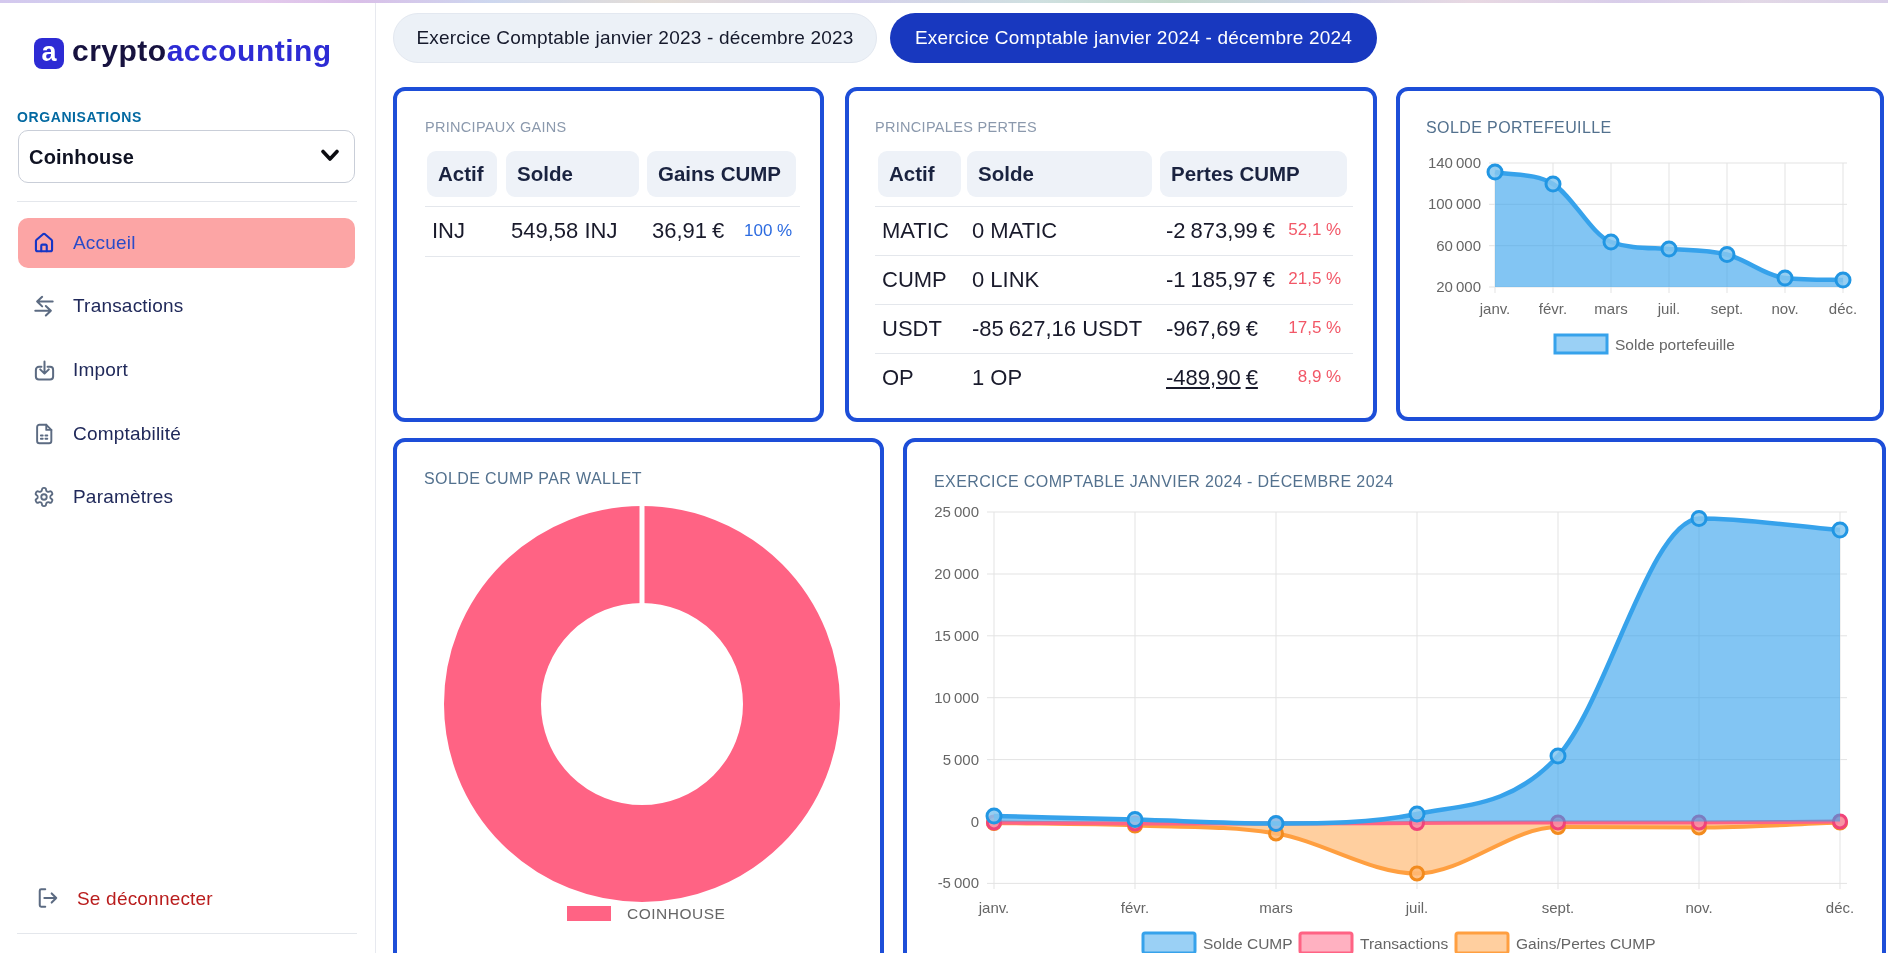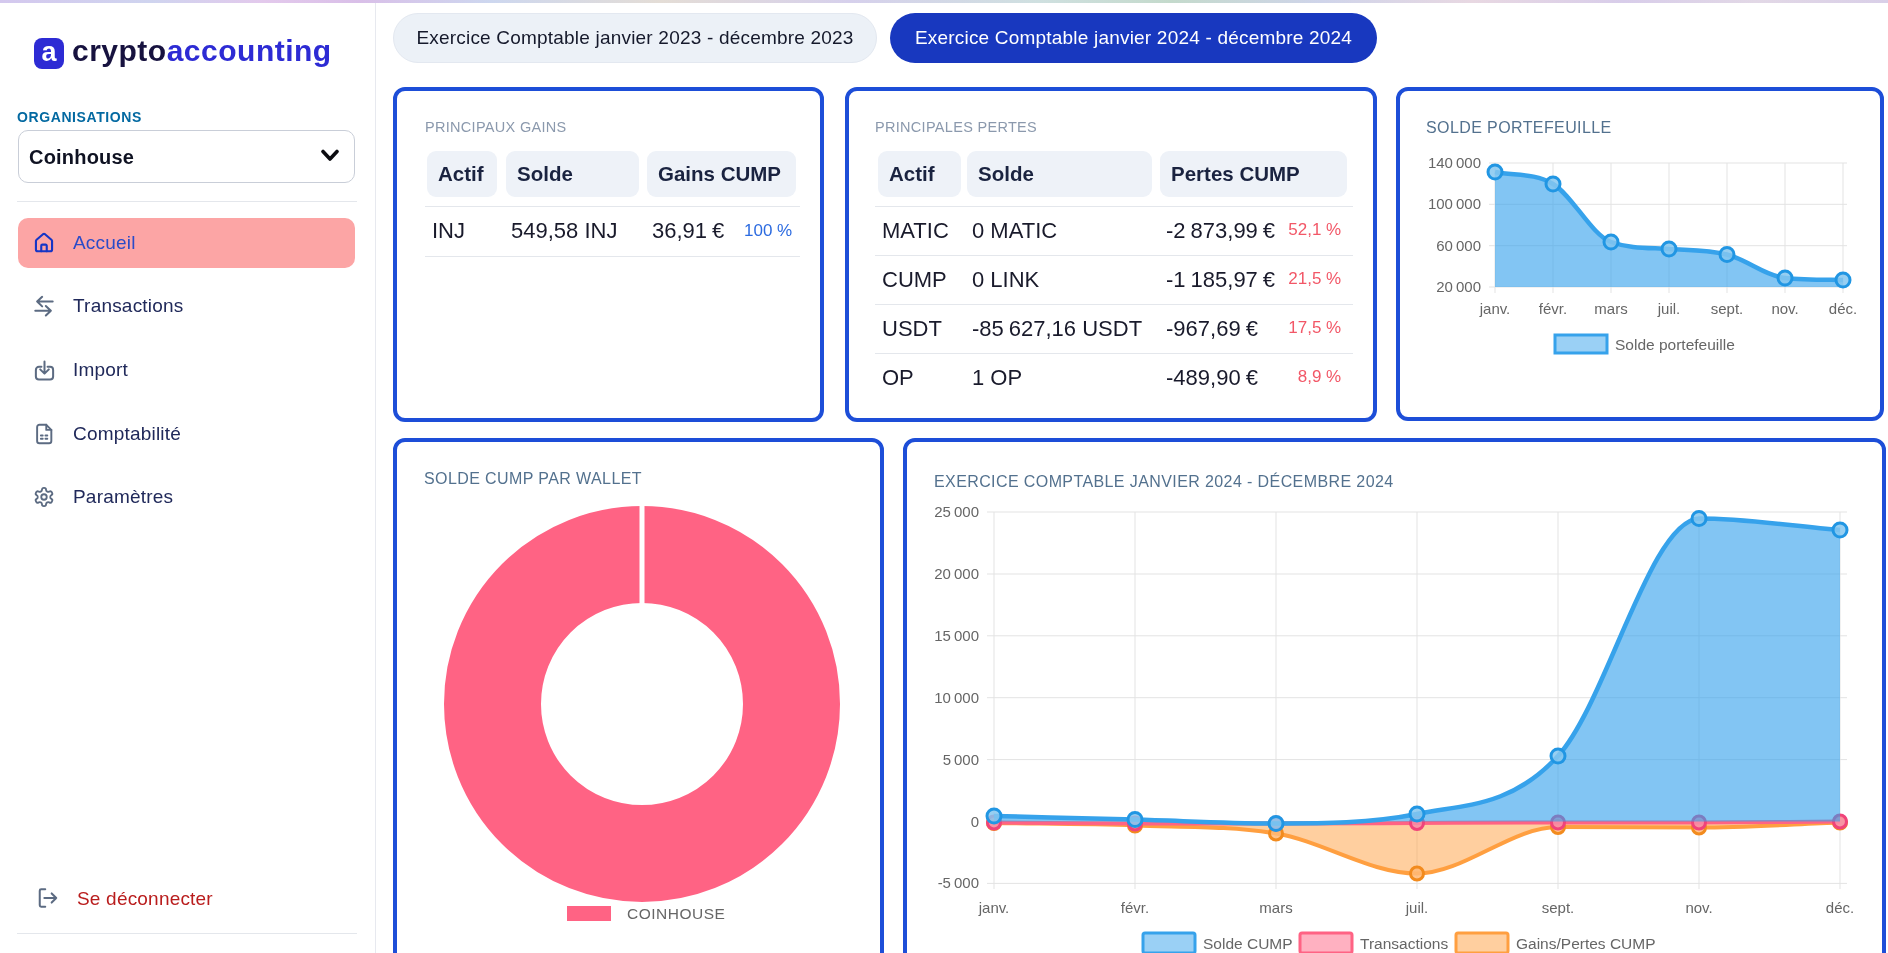--- a/index.html
+++ b/index.html
@@ -154,21 +154,21 @@
   <div class="abs divider" style="left:26px;top:213px;width:478px;"></div>
 
   <div class="abs td" style="left:33px;top:213px;height:49px;line-height:49px;">USDT</div>
   <div class="abs td" style="left:123px;top:213px;height:49px;line-height:49px;">-85<span class="ts"></span>627,16 USDT</div>
   <div class="abs td" style="left:317px;top:213px;height:49px;line-height:49px;">-967,69<span class="ts"></span>€</div>
   <div class="abs pct-r" style="left:0;top:212px;width:492px;text-align:right;height:49px;line-height:49px;">17,5<span class="tp"></span>%</div>
   <div class="abs divider" style="left:26px;top:262px;width:478px;"></div>
 
   <div class="abs td" style="left:33px;top:262px;height:49px;line-height:49px;">OP</div>
   <div class="abs td" style="left:123px;top:262px;height:49px;line-height:49px;">1 OP</div>
-  <div class="abs td" style="left:317px;top:262px;height:49px;line-height:49px;">-489,90<span class="ts"></span>€</div>
+  <div class="abs td" style="left:317px;top:262px;height:49px;line-height:49px;text-decoration:underline;">-489,90<span class="ts"></span>€</div>
   <div class="abs pct-r" style="left:0;top:261px;width:492px;text-align:right;height:49px;line-height:49px;">8,9<span class="tp"></span>%</div>
 </div>
 
 <div class="abs card" id="card3">
   <div class="abs btitle" style="left:26px;top:28px;">SOLDE PORTEFEUILLE</div>
   <svg class="abs" style="left:0;top:0;" width="486" height="332" viewBox="0 0 486 332">
     <g stroke="#e3e3e3" stroke-width="1">
       <line x1="89" y1="72" x2="447" y2="72"></line>
       <line x1="89" y1="113.3" x2="447" y2="113.3"></line>
       <line x1="89" y1="154.7" x2="447" y2="154.7"></line>

